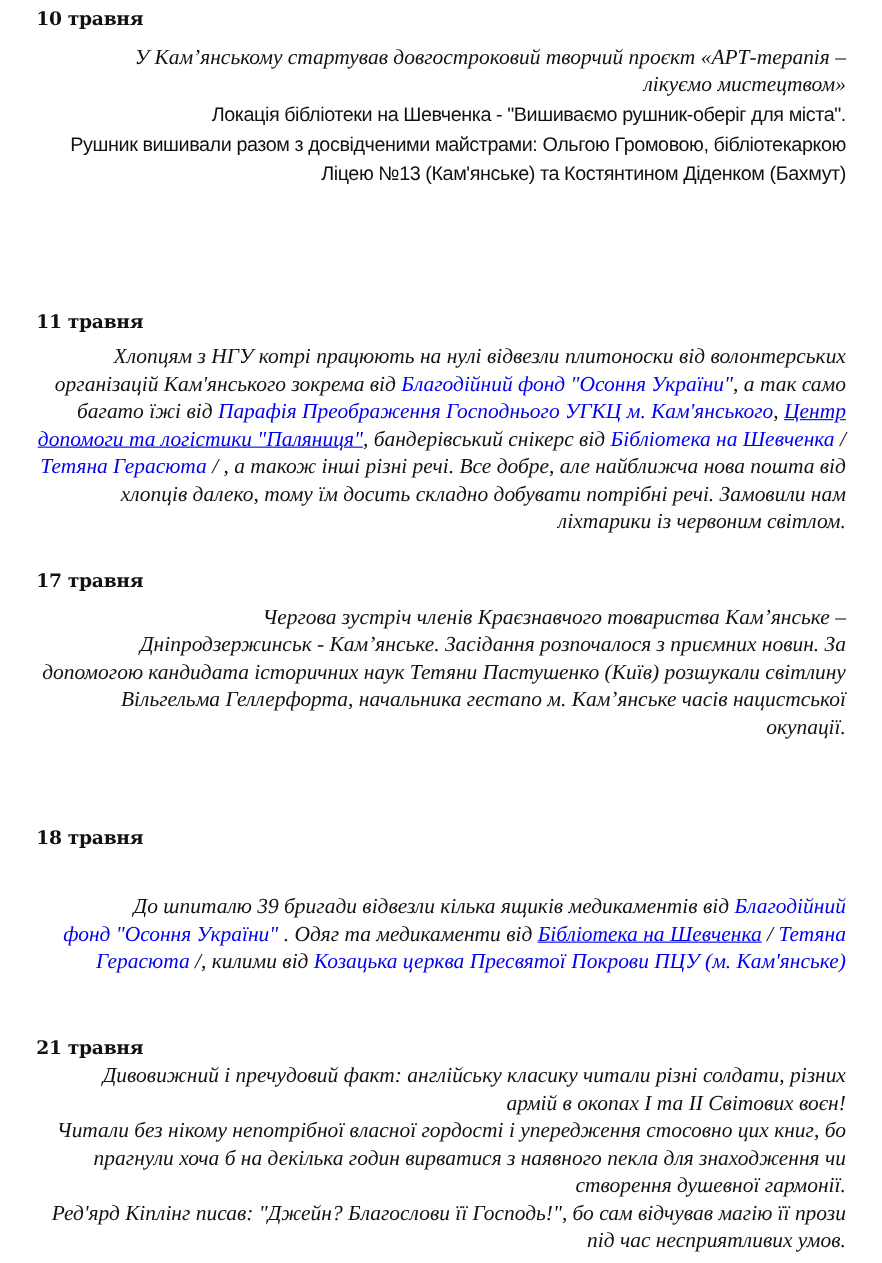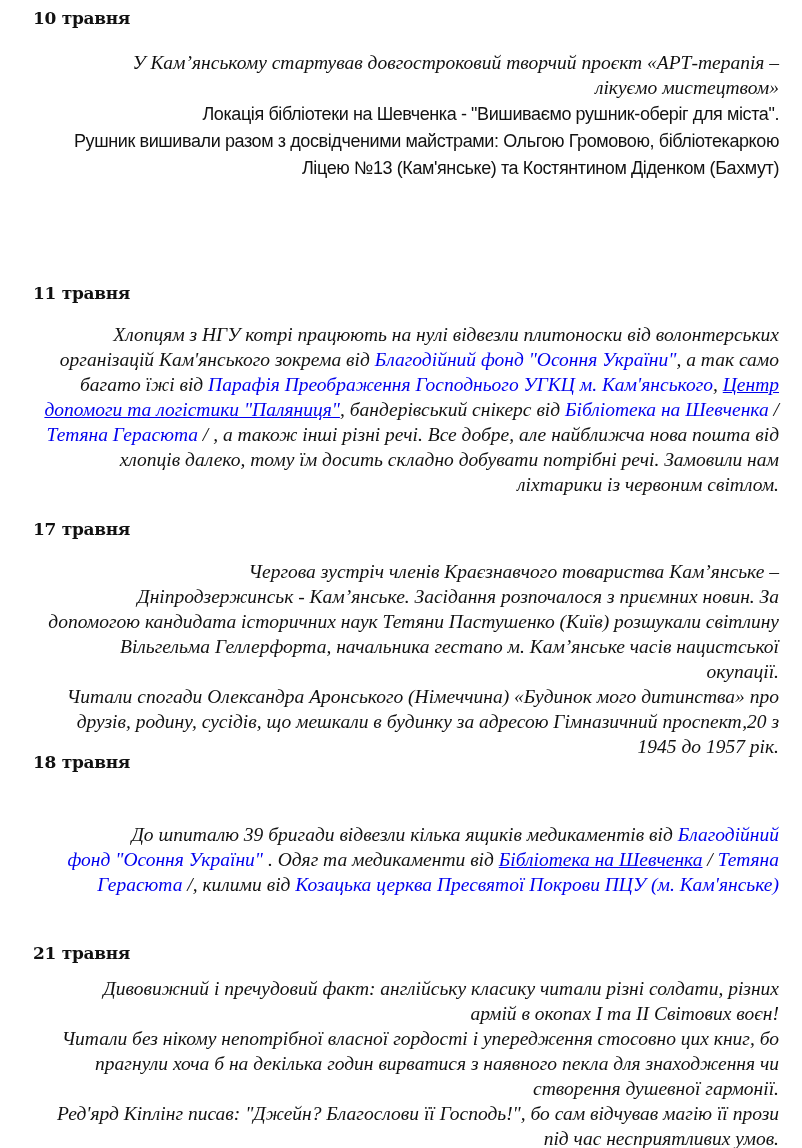--- a/index.html
+++ b/index.html
@@ -11,21 +11,21 @@
   .page { position: relative; padding: 0 33px 0 33px; }
   .date {
     font-family: "DejaVu Serif", serif;
     font-weight: bold; font-size: 17px;
     position: absolute; left: 33px; margin: 0;
     letter-spacing: -0.3px;
   }
   .block {
     position: absolute; left: 33px; width: 736px;
     font-style: italic; font-size: 19.5px; line-height: 25px;
-    text-align: justify; margin: 10px;
+    text-align: justify; margin: 0;
   }
   .block p { margin: 0; text-align: right; }
   .indent { text-indent: 48px; }
   .sans {
     font-family: "Liberation Sans", "DejaVu Sans", sans-serif;
     font-style: normal; font-size: 18px; line-height: 27px;
     text-align: left; letter-spacing: -0.4px;
   }
   .link { color: #0000ee; text-decoration: none; }
   .link.u { text-decoration: underline; }
@@ -43,21 +43,20 @@
   </div>
 
   <h3 class="date" style="top:283px">11 травня</h3>
   <div class="block" style="top:312px">
     <p class="indent"><span>Хлопцям з НГУ котрі працюють на нулі відвезли плитоноски від волонтерських організацій Кам'янського зокрема від </span><a class="link">Благодійний фонд "Осоння України"</a><span>, а так само багато їжі від </span><a class="link">Парафія Преображення Господнього УГКЦ м. Кам'янського</a><span>, </span><a class="link u">Центр допомоги та логістики "Паляниця"</a><span>, бандерівський снікерс від </span><a class="link">Бібліотека на Шевченка</a><span> / </span><a class="link">Тетяна Герасюта</a><span> / , а також інші різні речі. Все добре, але найближча нова пошта від хлопців далеко, тому їм досить складно добувати потрібні речі. Замовили нам ліхтарики із червоним світлом.</span></p>
   </div>
 
   <h3 class="date" style="top:519px">17 травня</h3>
   <div class="block" style="top:549px">
     <p class="indent">Чергова зустріч членів Краєзнавчого товариства Кам’янське – Дніпродзержинськ - Кам’янське. Засідання розпочалося з приємних новин. За допомогою кандидата історичних наук Тетяни Пастушенко (Київ) розшукали світлину Вільгельма Геллерфорта, начальника гестапо м. Кам’янське часів нацистської окупації.</p>
-    <p>Читали спогади Олександра Аронського (Німеччина) «Будинок мого дитинства» про друзів, родину, сусідів, що мешкали в будинку за адресою Гімназичний проспект,20 з 1945 до 1957 рік.</p>
   </div>
 
   <h3 class="date" style="top:752px">18 травня</h3>
   <div class="block" style="top:812px">
     <p class="indent"><span>До шпиталю 39 бригади відвезли кілька ящиків медикаментів від </span><a class="link">Благодійний фонд "Осоння України"</a><span> . Одяг та медикаменти від </span><a class="link u">Бібліотека на Шевченка</a><span> / </span><a class="link">Тетяна Герасюта</a><span> /, килими від </span><a class="link">Козацька церква Пресвятої Покрови ПЦУ (м. Кам'янське)</a></p>
   </div>
 
   <h3 class="date" style="top:943px">21 травня</h3>
   <div class="block" style="top:966px">
     <p class="indent">Дивовижний і пречудовий факт: англійську класику читали різні солдати, різних армій в окопах І та ІІ Світових воєн!</p>

